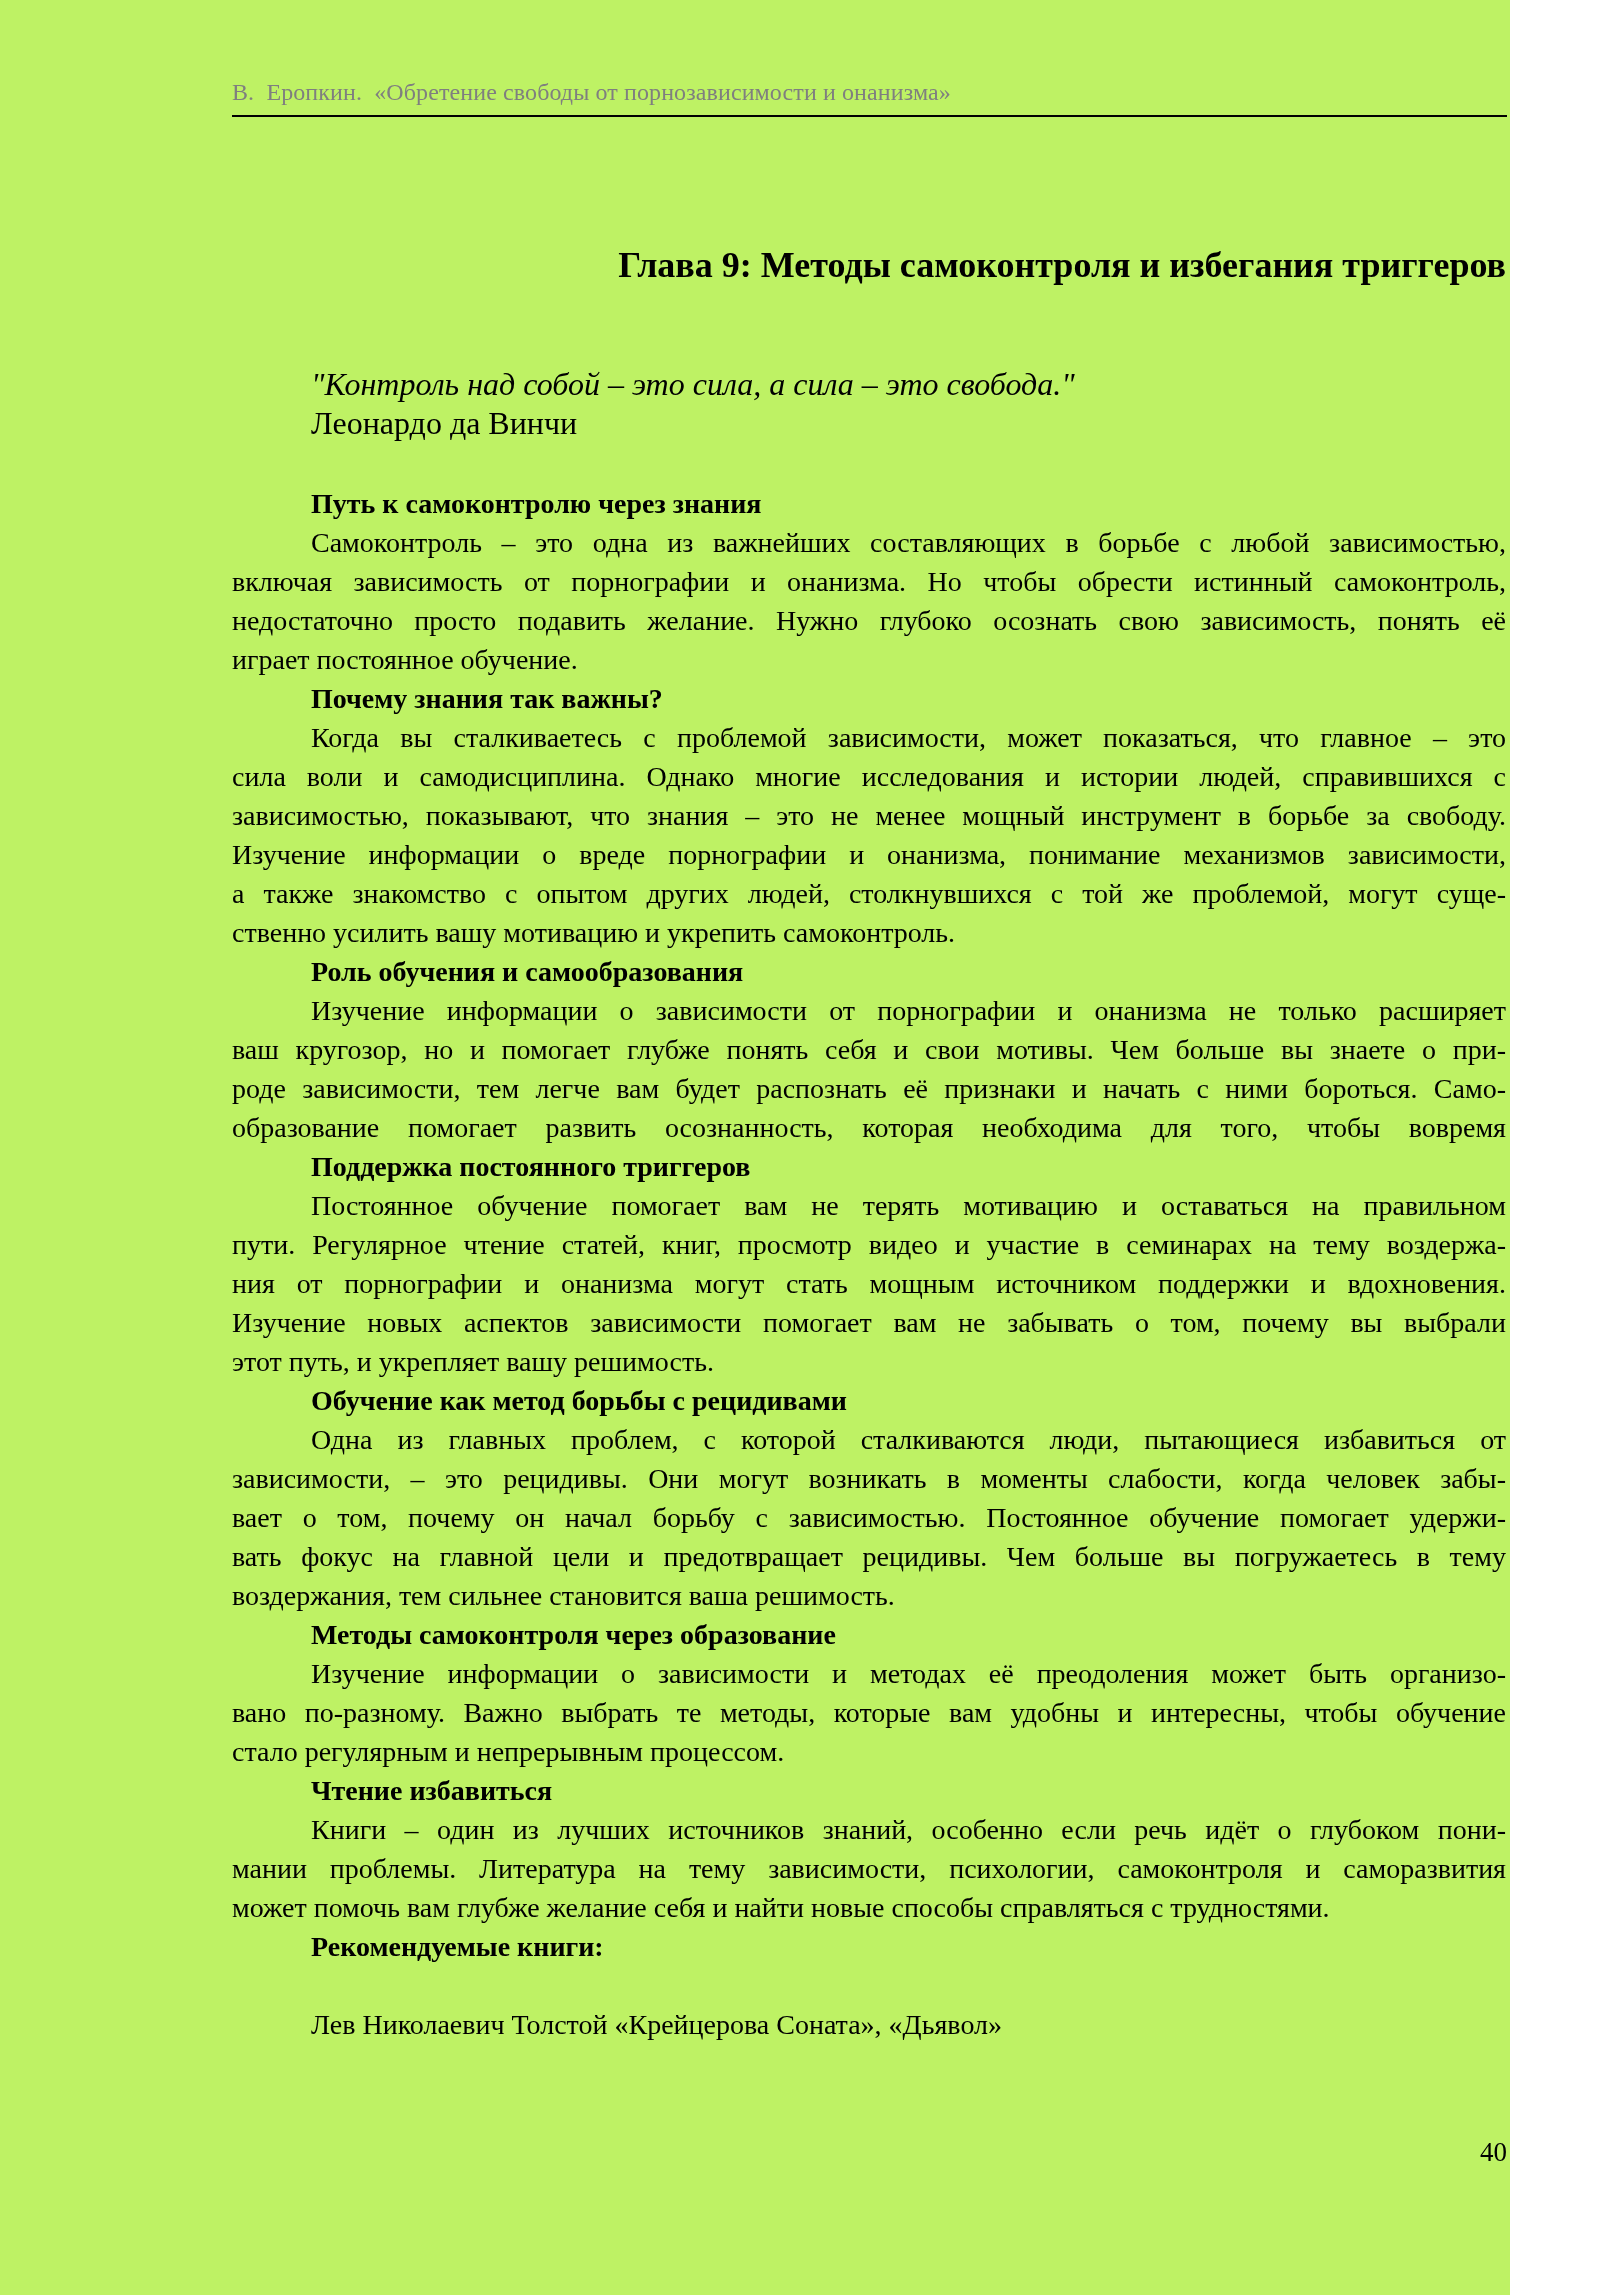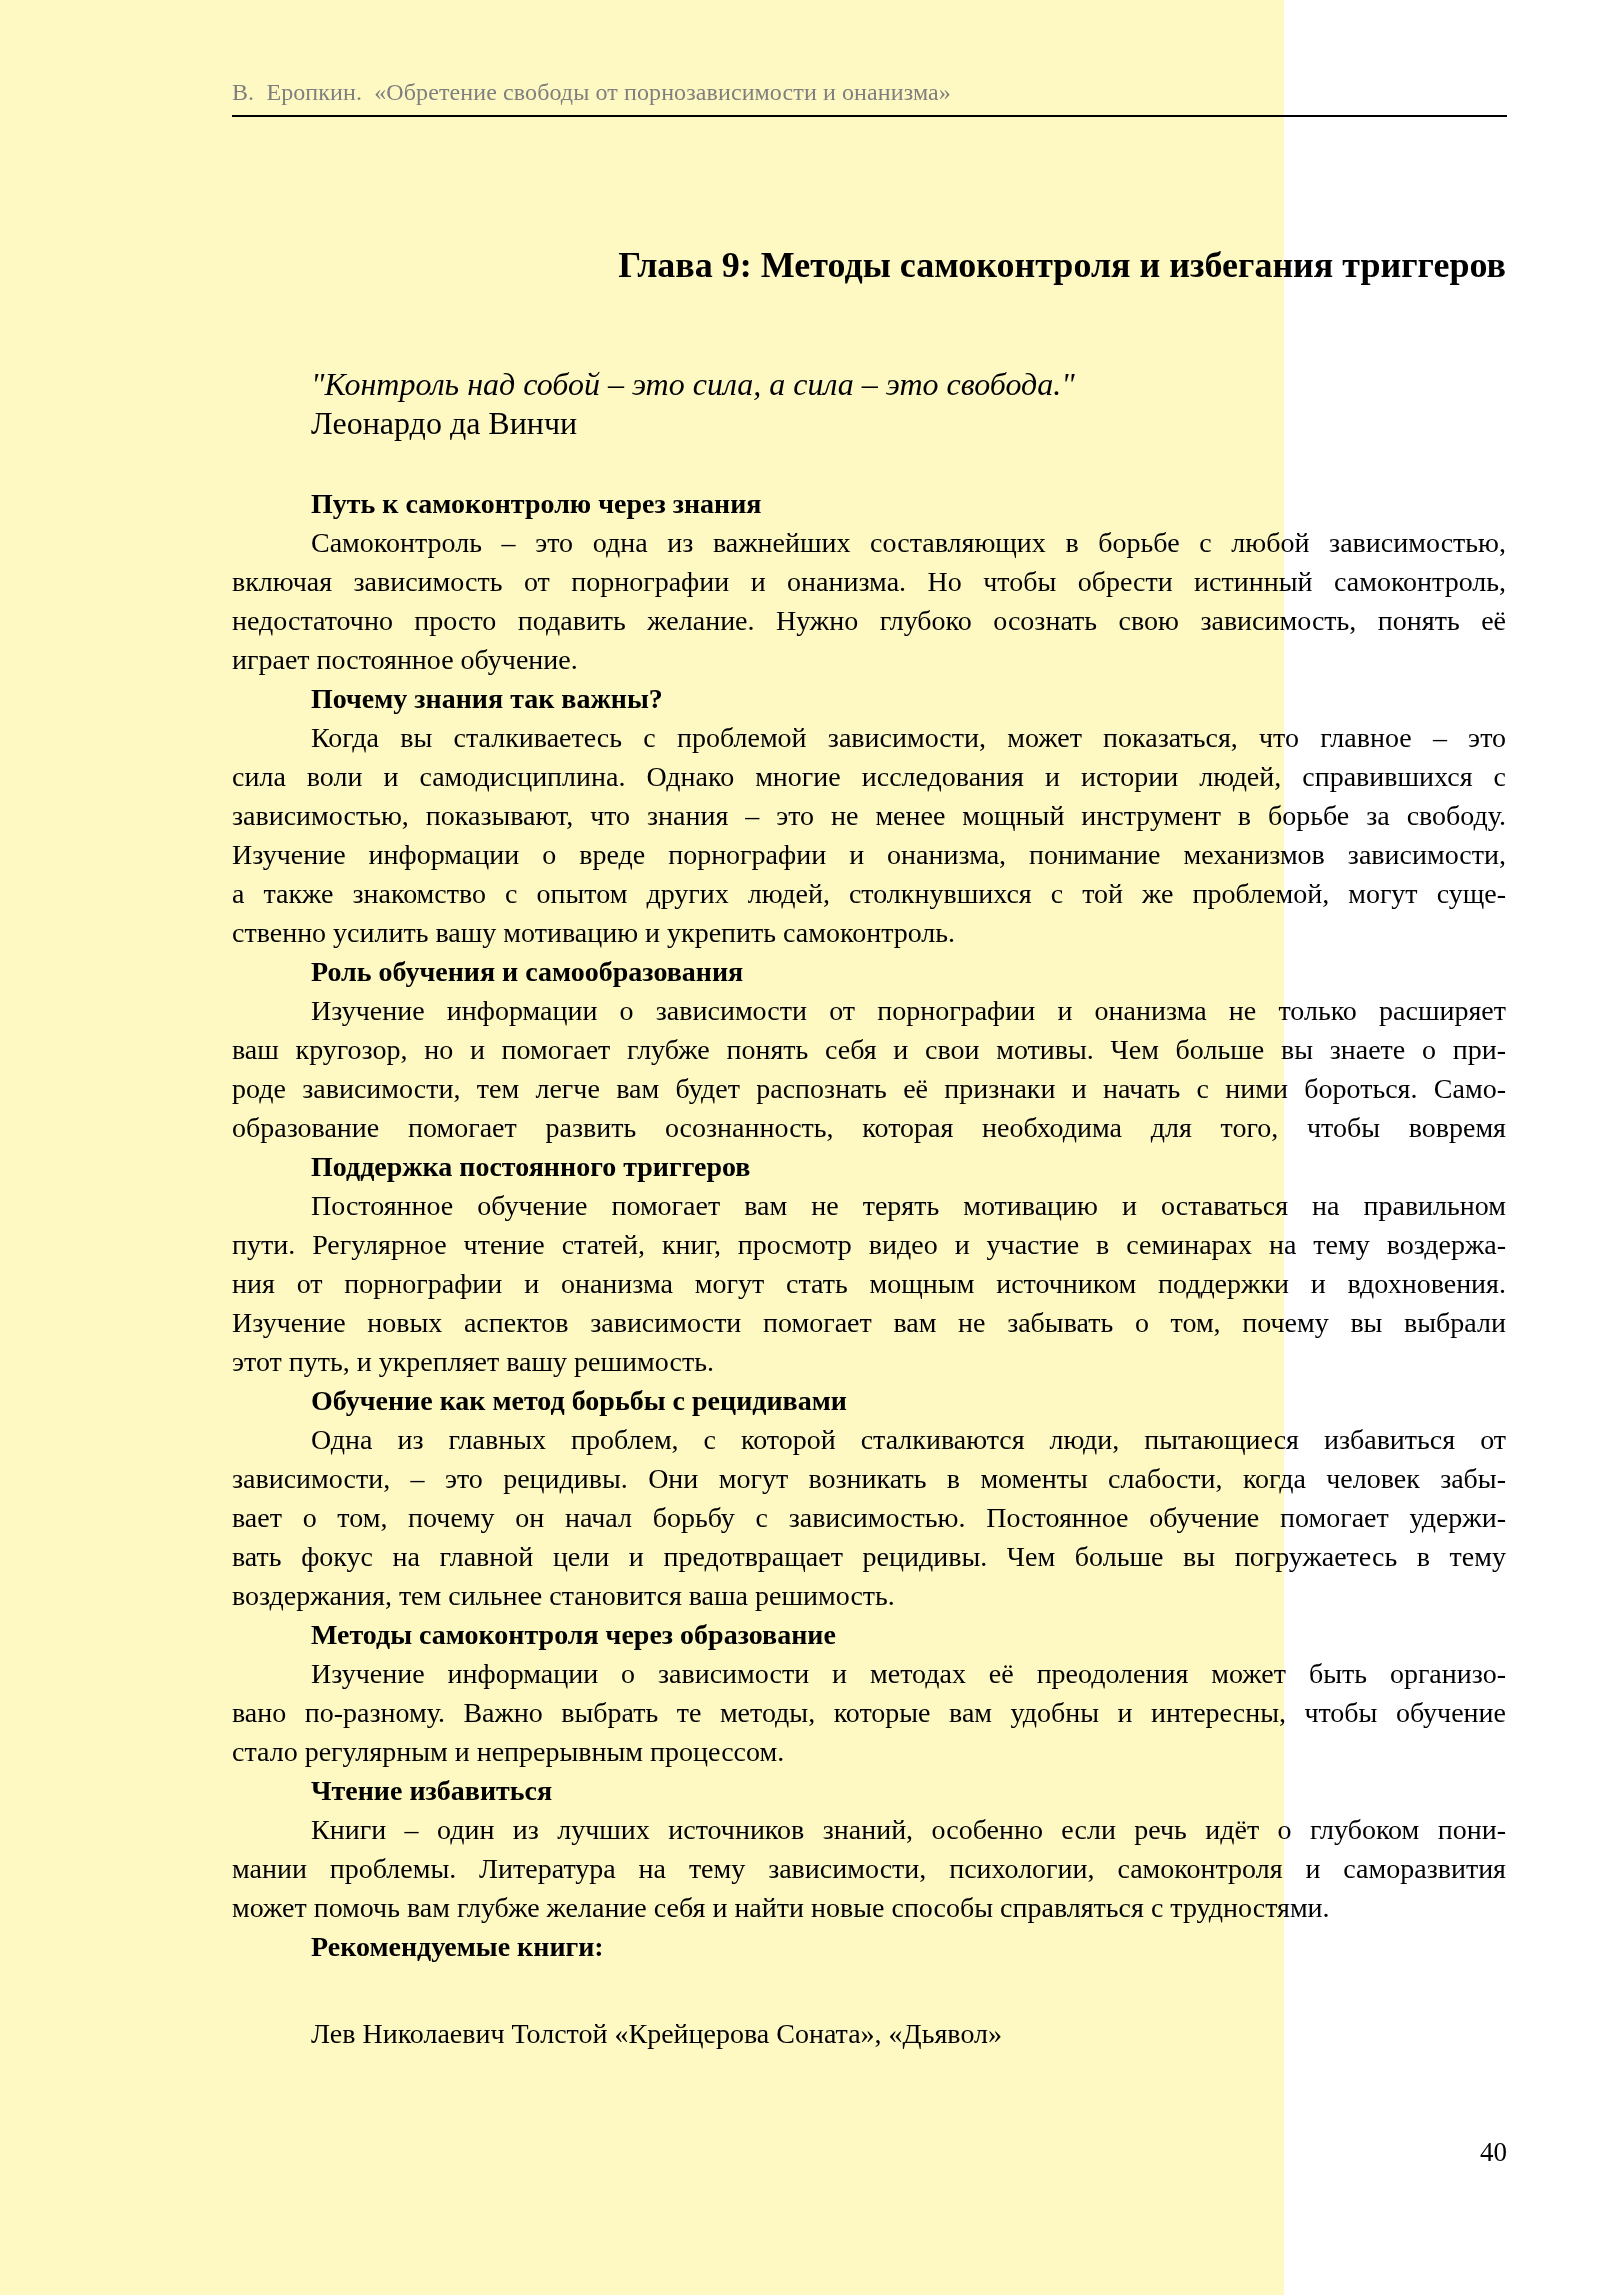--- a/index.html
+++ b/index.html
@@ -1,33 +1,33 @@
 <!DOCTYPE html>
 <html style="font-size:10.5px"><head>
 <meta charset="utf-8">
 <style>
   html, body { margin: 0; padding: 0; background: #ffffff; }
   body { width: 1623px; height: 2295px; position: relative; overflow: hidden;
          font-family: "Liberation Serif", "DejaVu Serif", serif; color: #000; }
-  .page { position: absolute; left: 0; top: 0; width: 1284px; height: 2295px; background: #fef9c3; }
+  .page { position: absolute; left: 0; top: 0; width: 1510px; height: 2295px; background: #bef264; }
   .running-header { position: absolute; left: 232px; top: 77px; font-size: 24px; line-height: 30px;
                     color: #7f7f7f; white-space: pre; letter-spacing: 0.1px; }
   .header-rule { position: absolute; left: 232px; top: 115px; width: 1275px; height: 2px; background: #000; }
   .chapter-title { position: absolute; left: 232px; top: 236px; width: 1274px; text-align: right;
                    font-weight: bold; font-size: 36px; line-height: 59px; white-space: nowrap; }
   .epigraph { position: absolute; left: 311px; top: 365px; font-size: 32px; line-height: 39px; }
   .epigraph-quote { font-style: italic; white-space: nowrap; }
   .epigraph-author { white-space: nowrap; }
   .content { position: absolute; left: 232px; top: 484px; width: 1274px; font-size: 28px; line-height: 39px; }
   .section-heading { font-weight: bold; padding-left: 79px; white-space: nowrap; height: 39px; }
   .para-line { height: 39px; white-space: nowrap; overflow: visible; text-align: justify; text-align-last: justify; }
   .para-line.first { padding-left: 79px; }
   .para-line.last { text-align-last: left; }
   .blank-line { height: 39px; }
-  .book-entry { padding-left: 79px; white-space: nowrap; height: 39px; margin-top: 9px; }
+  .book-entry { padding-left: 79px; white-space: nowrap; height: 39px; }
   .page-number { position: absolute; left: 1440px; width: 67px; top: 2136px; text-align: right;
                  font-size: 27px; line-height: 33px; }
 </style>
 </head>
 <body>
 
 <div class="page">
   <div class="running-header">В.  Еропкин.  «Обретение свободы от порнозависимости и онанизма»</div>
   <div class="header-rule"></div>
 

